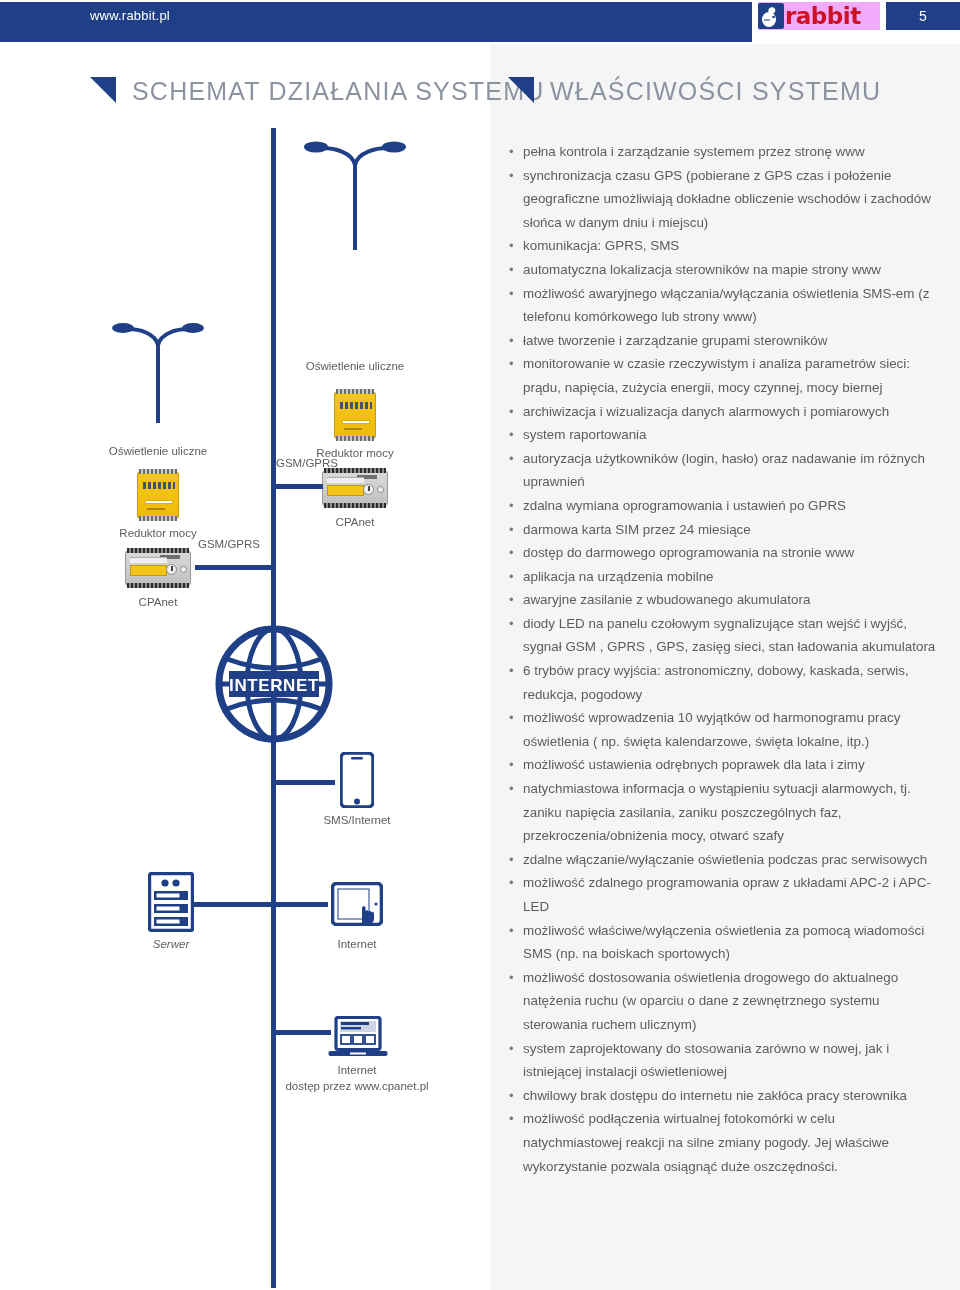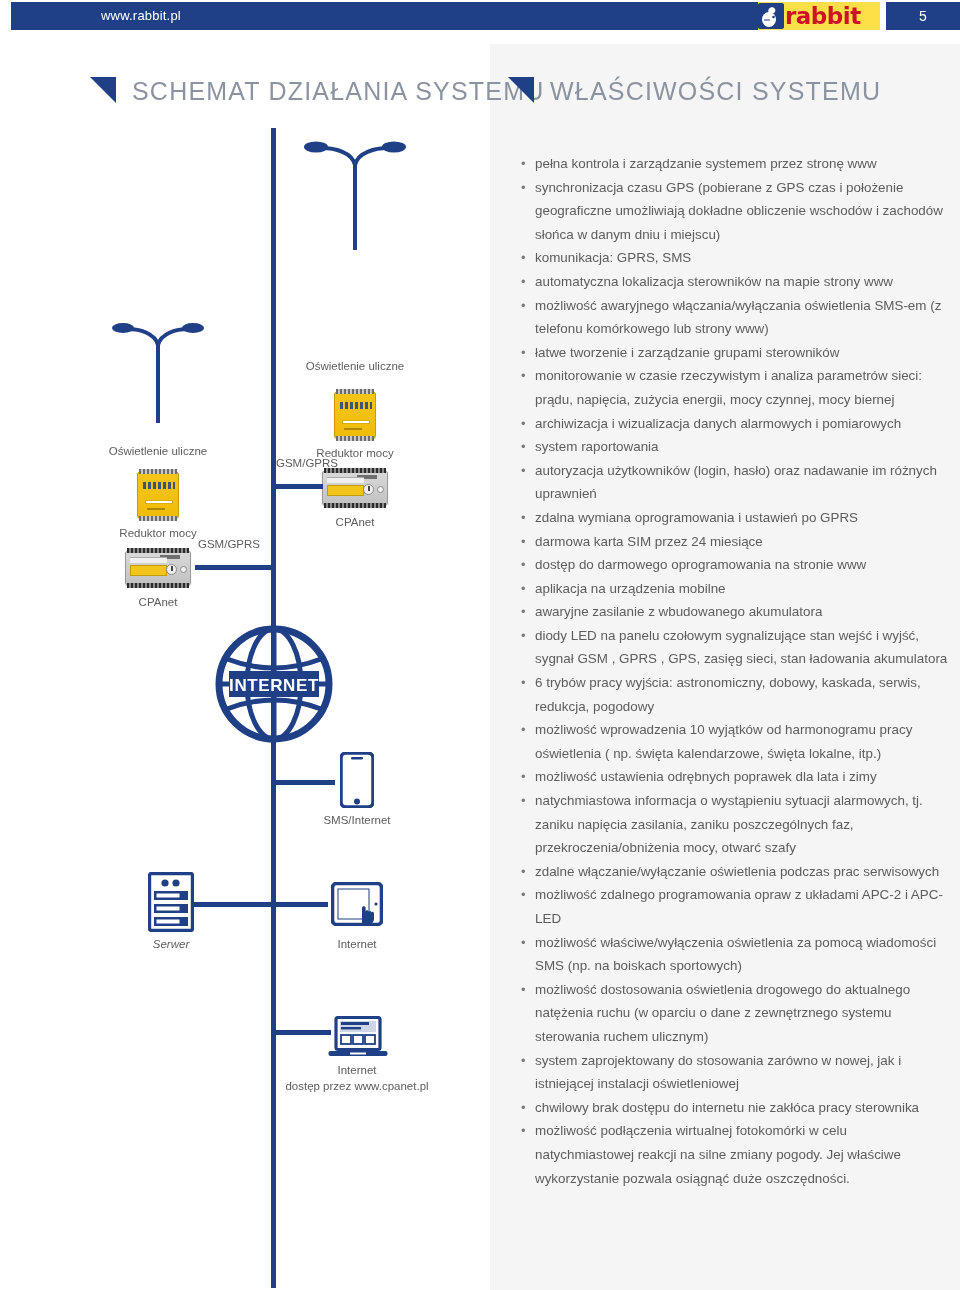--- a/index.html
+++ b/index.html
@@ -13,37 +13,37 @@
     width: 960px;
     height: 1290px;
     position: relative;
     font-family: "Liberation Sans", "DejaVu Sans", sans-serif;
     overflow: hidden;
   }
 
   
   .topbar {
     position: absolute;
-    top: 2px; left: 11px;
-    width: 752px; height: 28px;
+    top: 2px; left: 0;
+    width: 752px; height: 40px;
     background: #1f3f86;
   }
   .topbar-url {
     position: absolute;
     left: 90px; top: 6px;
     color: #ffffff;
     font-size: 13px;
     letter-spacing: 0.2px;
     font-family: "Liberation Sans", sans-serif;
   }
   .logo-wrap {
     position: absolute;
     top: 2px; left: 758px;
     width: 122px; height: 28px;
-    background: #fde047;
+    background: #f0abfc;
     display: flex;
     align-items: center;
   }
   .logo-mark {
     width: 26px; height: 26px;
     background: #1f3f86;
     border-radius: 3px;
     position: relative;
     flex: 0 0 auto;
     overflow: hidden;
@@ -100,21 +100,21 @@
   .right-panel {
     position: absolute;
     left: 490px; top: 44px;
     width: 470px; height: 1246px;
     background: #f5f5f5;
   }
   .features {
     position: absolute;
     left: 507px; top: 140px;
     width: 430px;
-    margin: 12px;
+    margin: 0;
     padding: 0;
     list-style: none;
   }
   .features li {
     position: relative;
     padding-left: 16px;
     margin-bottom: 0px;
     font-size: 13.4px;
     line-height: 23.6px;
     color: #5d5d5d;

